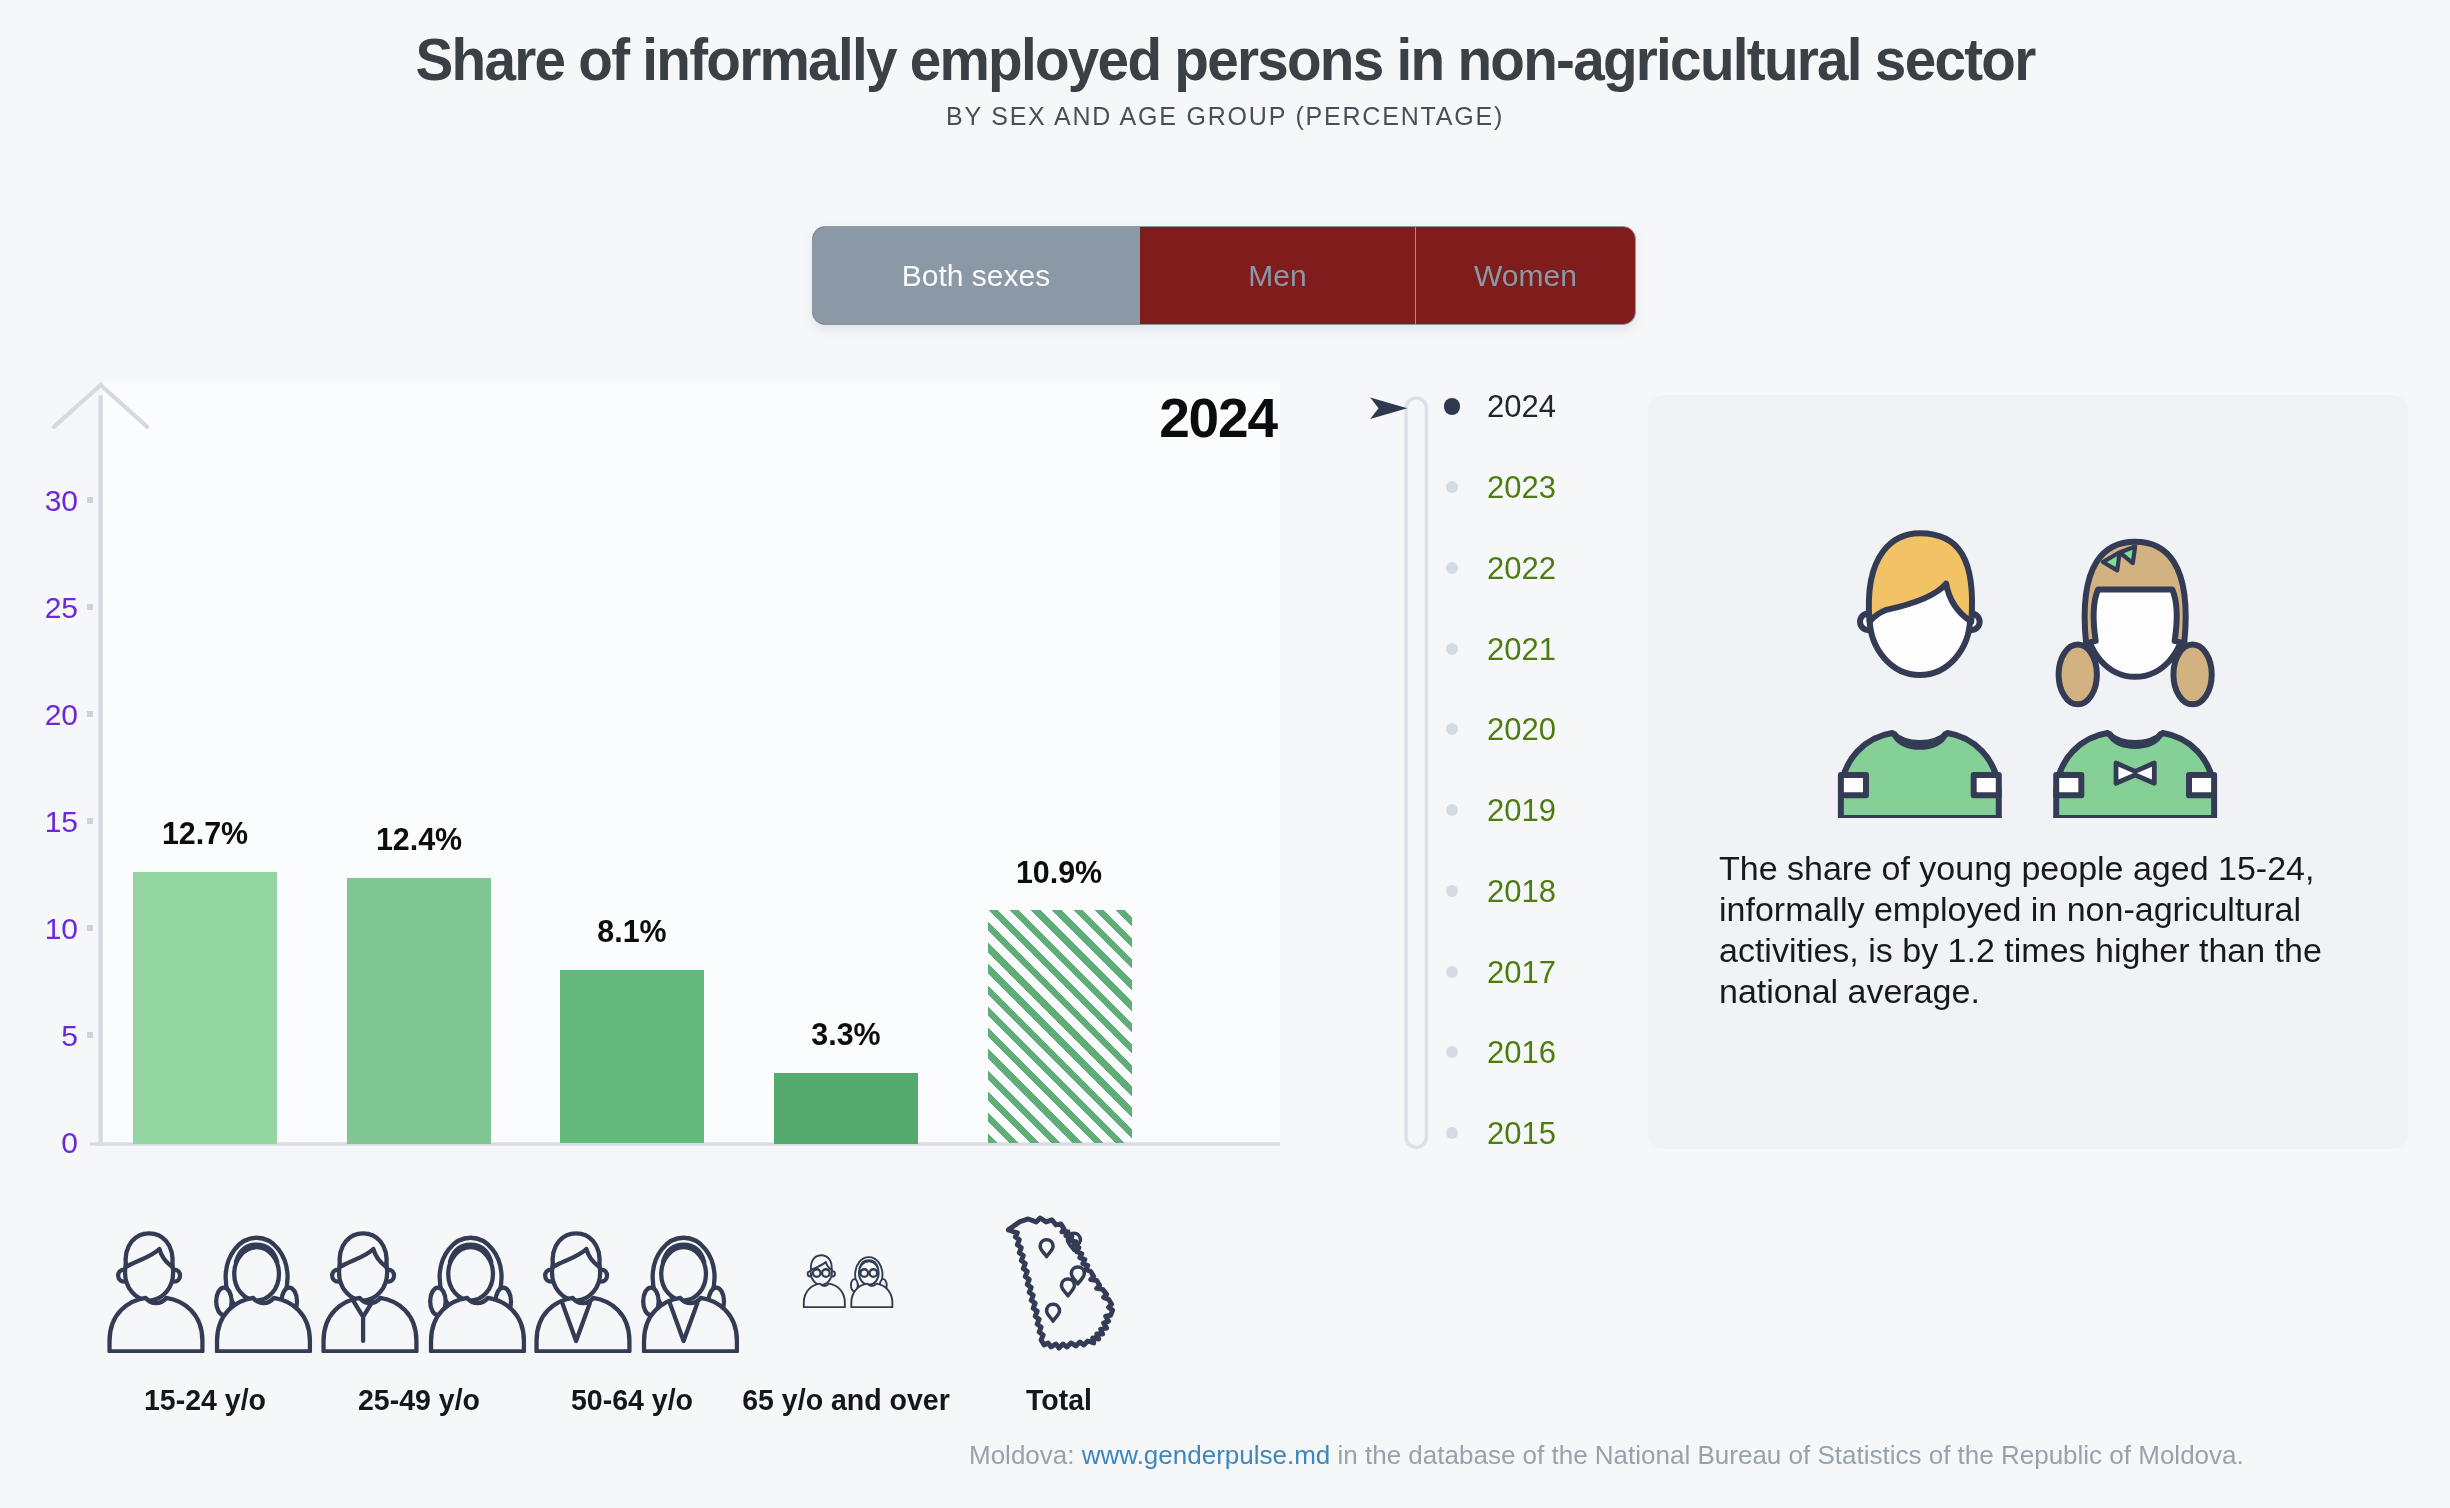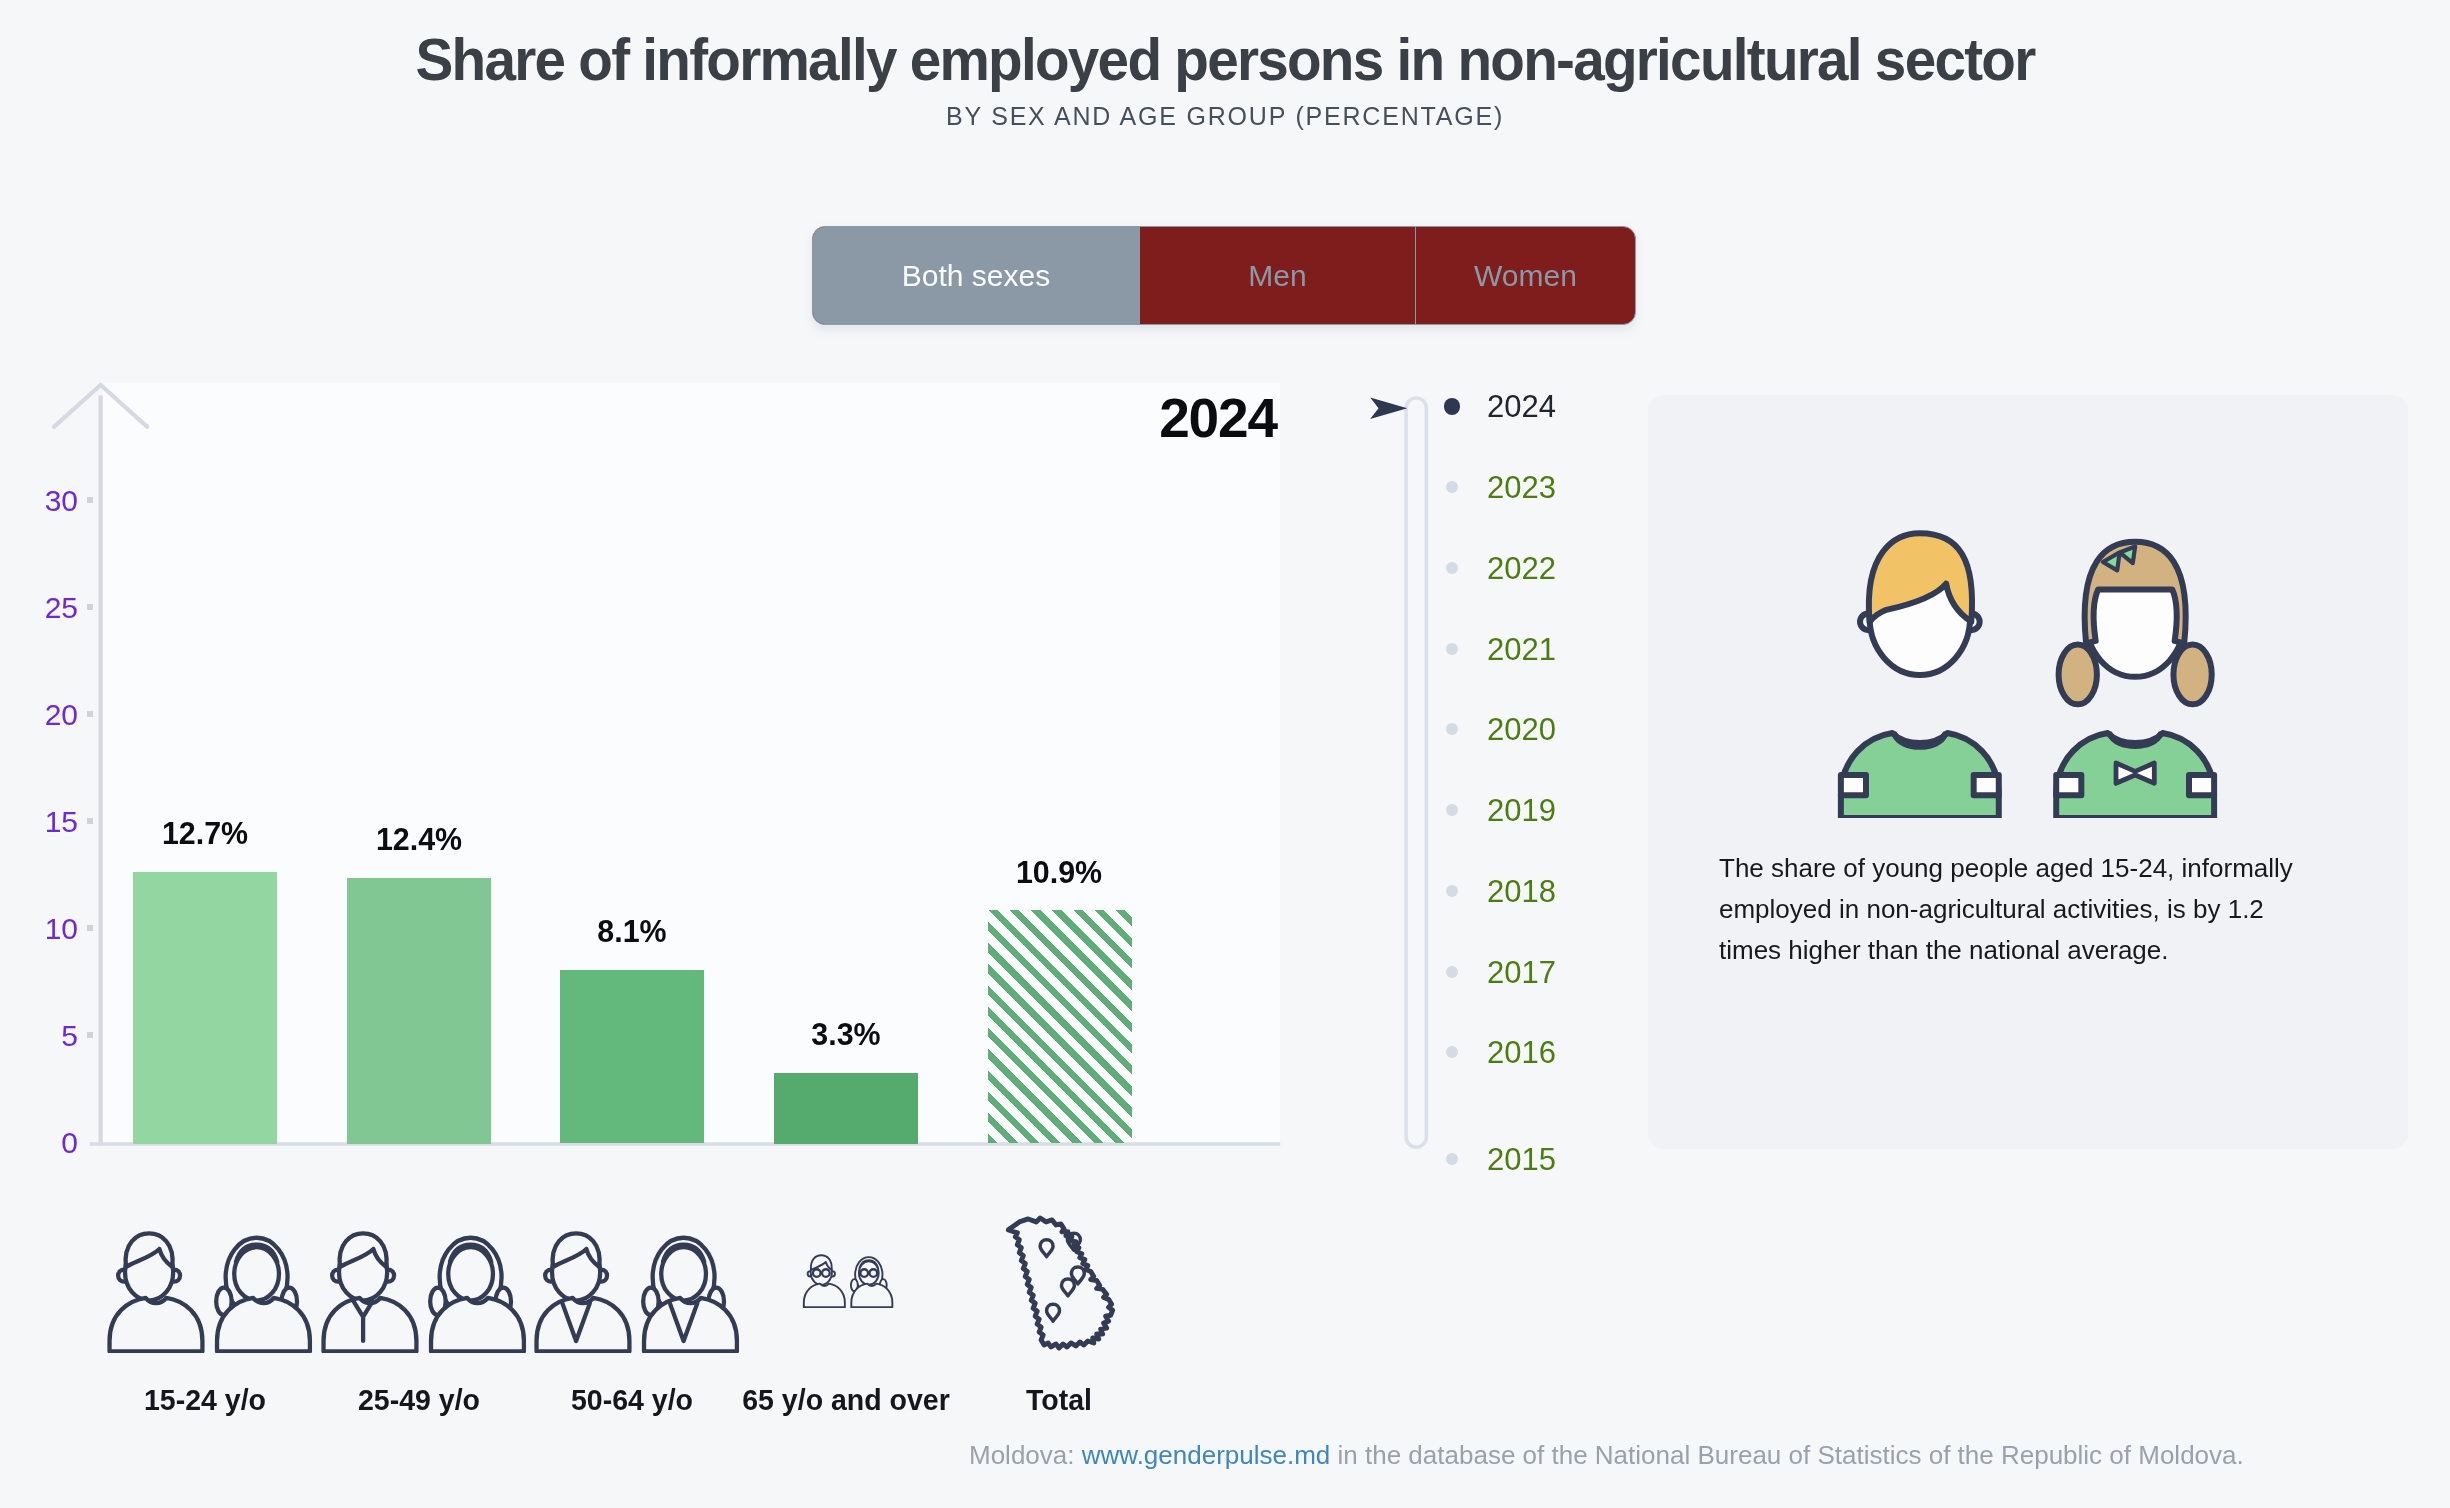--- a/index.html
+++ b/index.html
@@ -42,21 +42,21 @@
   .year-item{position:absolute;left:1436px;width:179px;height:41px;cursor:pointer;}
   .year-dot{position:absolute;border-radius:50%;background:#d5dbe4;width:12px;height:12px;left:10.2px;top:14.4px;}
   .year-item.selected .year-dot{background:#2e3850;width:16.7px;height:16.7px;left:7.8px;top:12px;}
   .year-label{position:absolute;left:51px;font-size:31px;line-height:41px;color:#4d7c0f;}
   .year-item.selected .year-label{color:#20262f;}
 
   .card{position:absolute;left:1648px;top:395px;width:760px;height:754px;
         background:#f0f2f5;border-radius:15.6px;}
   .card-illustration{position:absolute;left:1824px;top:495px;}
   .card-text{position:absolute;left:1719px;top:848px;width:604px;
-             font-size:26px;line-height:41px;color:#16191e;}
+             font-size:34px;line-height:41px;color:#16191e;}
 
   .source{position:absolute;left:969px;top:1440px;font-size:26px;color:#98a2ac;white-space:nowrap;}
   .source a{color:#3e86bb;text-decoration:none;cursor:pointer;}
 
   .defs-svg{position:absolute;width:0;height:0;overflow:hidden;}
 </style>
 </head>
 <body>
 
 <svg class="defs-svg" aria-hidden="true">
@@ -219,21 +219,21 @@
         <span class="year-label">2018</span>
       </div>
       <div class="year-item" style="top: 952px;">
         <span class="year-dot"></span>
         <span class="year-label">2017</span>
       </div>
       <div class="year-item" style="top: 1032px;">
         <span class="year-dot"></span>
         <span class="year-label">2016</span>
       </div>
-      <div class="year-item" style="top: 1113px; margin-top: 26px;">
+      <div class="year-item" style="top: 1113px;">
         <span class="year-dot"></span>
         <span class="year-label">2015</span>
       </div>
     </div>
 
   <div class="card"></div>
   <div class="card-illustration">
     <svg width="407" height="323" viewBox="0 0 680 540">
       <g stroke="#333c54" stroke-width="10" stroke-linejoin="round" stroke-linecap="round">
 

